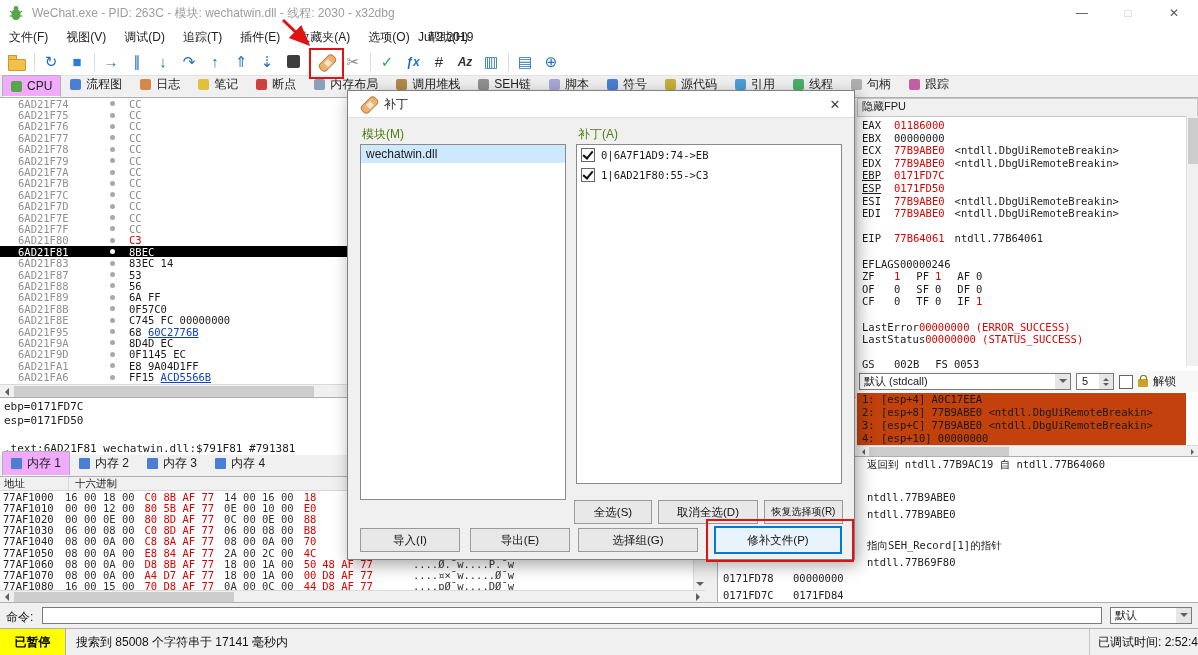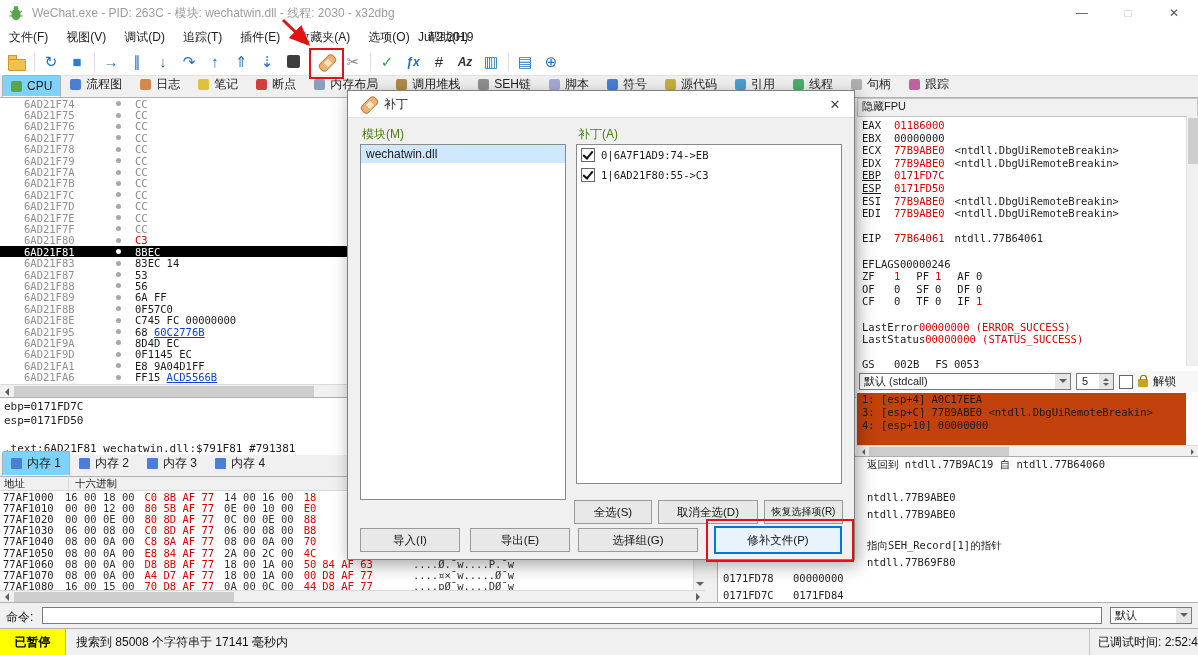--- a/index.html
+++ b/index.html
@@ -31,28 +31,28 @@
   .ticon.folder::before{content:"";position:absolute;width:16px;height:10px;background:#f3c04a;border:1px solid #c89a30;border-radius:1px;left:4px;top:9px;}
   .ticon.folder::after{content:"";position:absolute;width:7px;height:3px;background:#f3c04a;border:1px solid #c89a30;left:4px;top:5px;}
   .ticon.darksq::before{content:"";width:13px;height:13px;background:#3d3d3d;border-radius:2px;}
   .bandaid{position:relative;}
   .bandaid::before{content:"";position:absolute;left:4px;top:8px;width:17px;height:8px;background:#f0b070;border:1px solid #b87c3e;border-radius:4px;transform:rotate(-45deg);}
   .bandaid::after{content:"";position:absolute;left:10px;top:9px;width:6px;height:6px;background:#fbe3c4;border:1px solid #d9a96e;transform:rotate(-45deg);}
 
   
   .tabbar{position:absolute;left:0;top:76px;width:1198px;height:22px;background:#f0f0f0;border-bottom:1px solid #b0b0b0;display:flex;align-items:flex-end;padding-left:2px;box-sizing:border-box;}
   .tab{display:flex;align-items:center;gap:5px;padding:3px 8px;border:1px solid transparent;color:#222;white-space:nowrap;}
-  .tab.selected{background:#7dd3fc;border-color:#b0b0b0;border-bottom-color:#fff;border-radius:2px 2px 0 0;text-align:right;}
+  .tab.selected{background:#f0abfc;border-color:#b0b0b0;border-bottom-color:#fff;border-radius:2px 2px 0 0;text-align:right;}
   .tico{width:11px;height:11px;border-radius:2px;display:inline-block;}
 
   
   .disasm{position:absolute;left:0;top:98px;width:855px;height:286px;background:#fff;border-right:1px solid #b0b0b0;overflow:hidden;box-sizing:border-box;}
   .drow{display:flex;align-items:center;height:11.4px;font-family:"DejaVu Sans Mono",monospace;font-size:10.5px;white-space:pre;}
   .dgut{width:18px;flex:0 0 auto;}
-  .da{width:86px;flex:0 0 auto;color:#909090;margin-left:6px;}
+  .da{width:86px;flex:0 0 auto;color:#909090;}
   .ddot{width:5px;height:5px;border-radius:50%;background:#a8a8a8;margin:0 14px 0 6px;flex:0 0 auto;}
   .db{color:#1a1a1a;}
   .drow.sel{background:#000;}
   .drow.sel .da,.drow.sel .db,.drow.sel .db span{color:#fff;}
   .drow.sel .ddot{background:#fff;}
 
   
   .hscroll,.vscroll{position:absolute;background:#f0f0f0;}
   .sb-thumb{position:absolute;background:#cdcdcd;}
   .sb-btn{position:absolute;width:13px;height:100%;background:#f0f0f0;display:flex;align-items:center;justify-content:center;}
@@ -614,21 +614,21 @@
           <span class="mext"></span>
           <span class="mascii"></span>
         </div>
 
         <div class="mrow">
           <span class="maddr">77AF1060</span>
           <span class="mb">08 00 0A 00</span>
           <span class="mptr">D8 8B AF 77</span>
           <span class="mb">18 00 1A 00</span>
           <span class="mtail">50</span>
-          <span class="mext">84 AF 63</span>
+          <span class="mext">48 AF 77</span>
           <span class="mascii">....Ø.¯w....P.¯w</span>
         </div>
 
         <div class="mrow">
           <span class="maddr">77AF1070</span>
           <span class="mb">08 00 0A 00</span>
           <span class="mptr">A4 D7 AF 77</span>
           <span class="mb">18 00 1A 00</span>
           <span class="mtail">00</span>
           <span class="mext">D8 AF 77</span>
@@ -733,20 +733,21 @@
     </span>
     <span class="cbx"></span>
     <span class="lock"></span>
     <span style="font-size:11.5px">解锁</span>
   </div>
 
   <div class="args">
 
       <div class="arow">1: [esp+4] A0C17EEA</div>
 
+      <div class="arow">2: [esp+8] 77B9ABE0 &lt;ntdll.DbgUiRemoteBreakin&gt;</div>
 
       <div class="arow">3: [esp+C] 77B9ABE0 &lt;ntdll.DbgUiRemoteBreakin&gt;</div>
 
       <div class="arow">4: [esp+10] 00000000</div>
     </div>
   <div class="hscroll args-hscroll">
     <span class="sb-btn" style="left:0;width:11px">
         <i class="arr l" style="border-width:3px;margin-right:2px"></i>
       </span>
     <span class="sb-btn" style="right:0;left:auto;width:11px">

